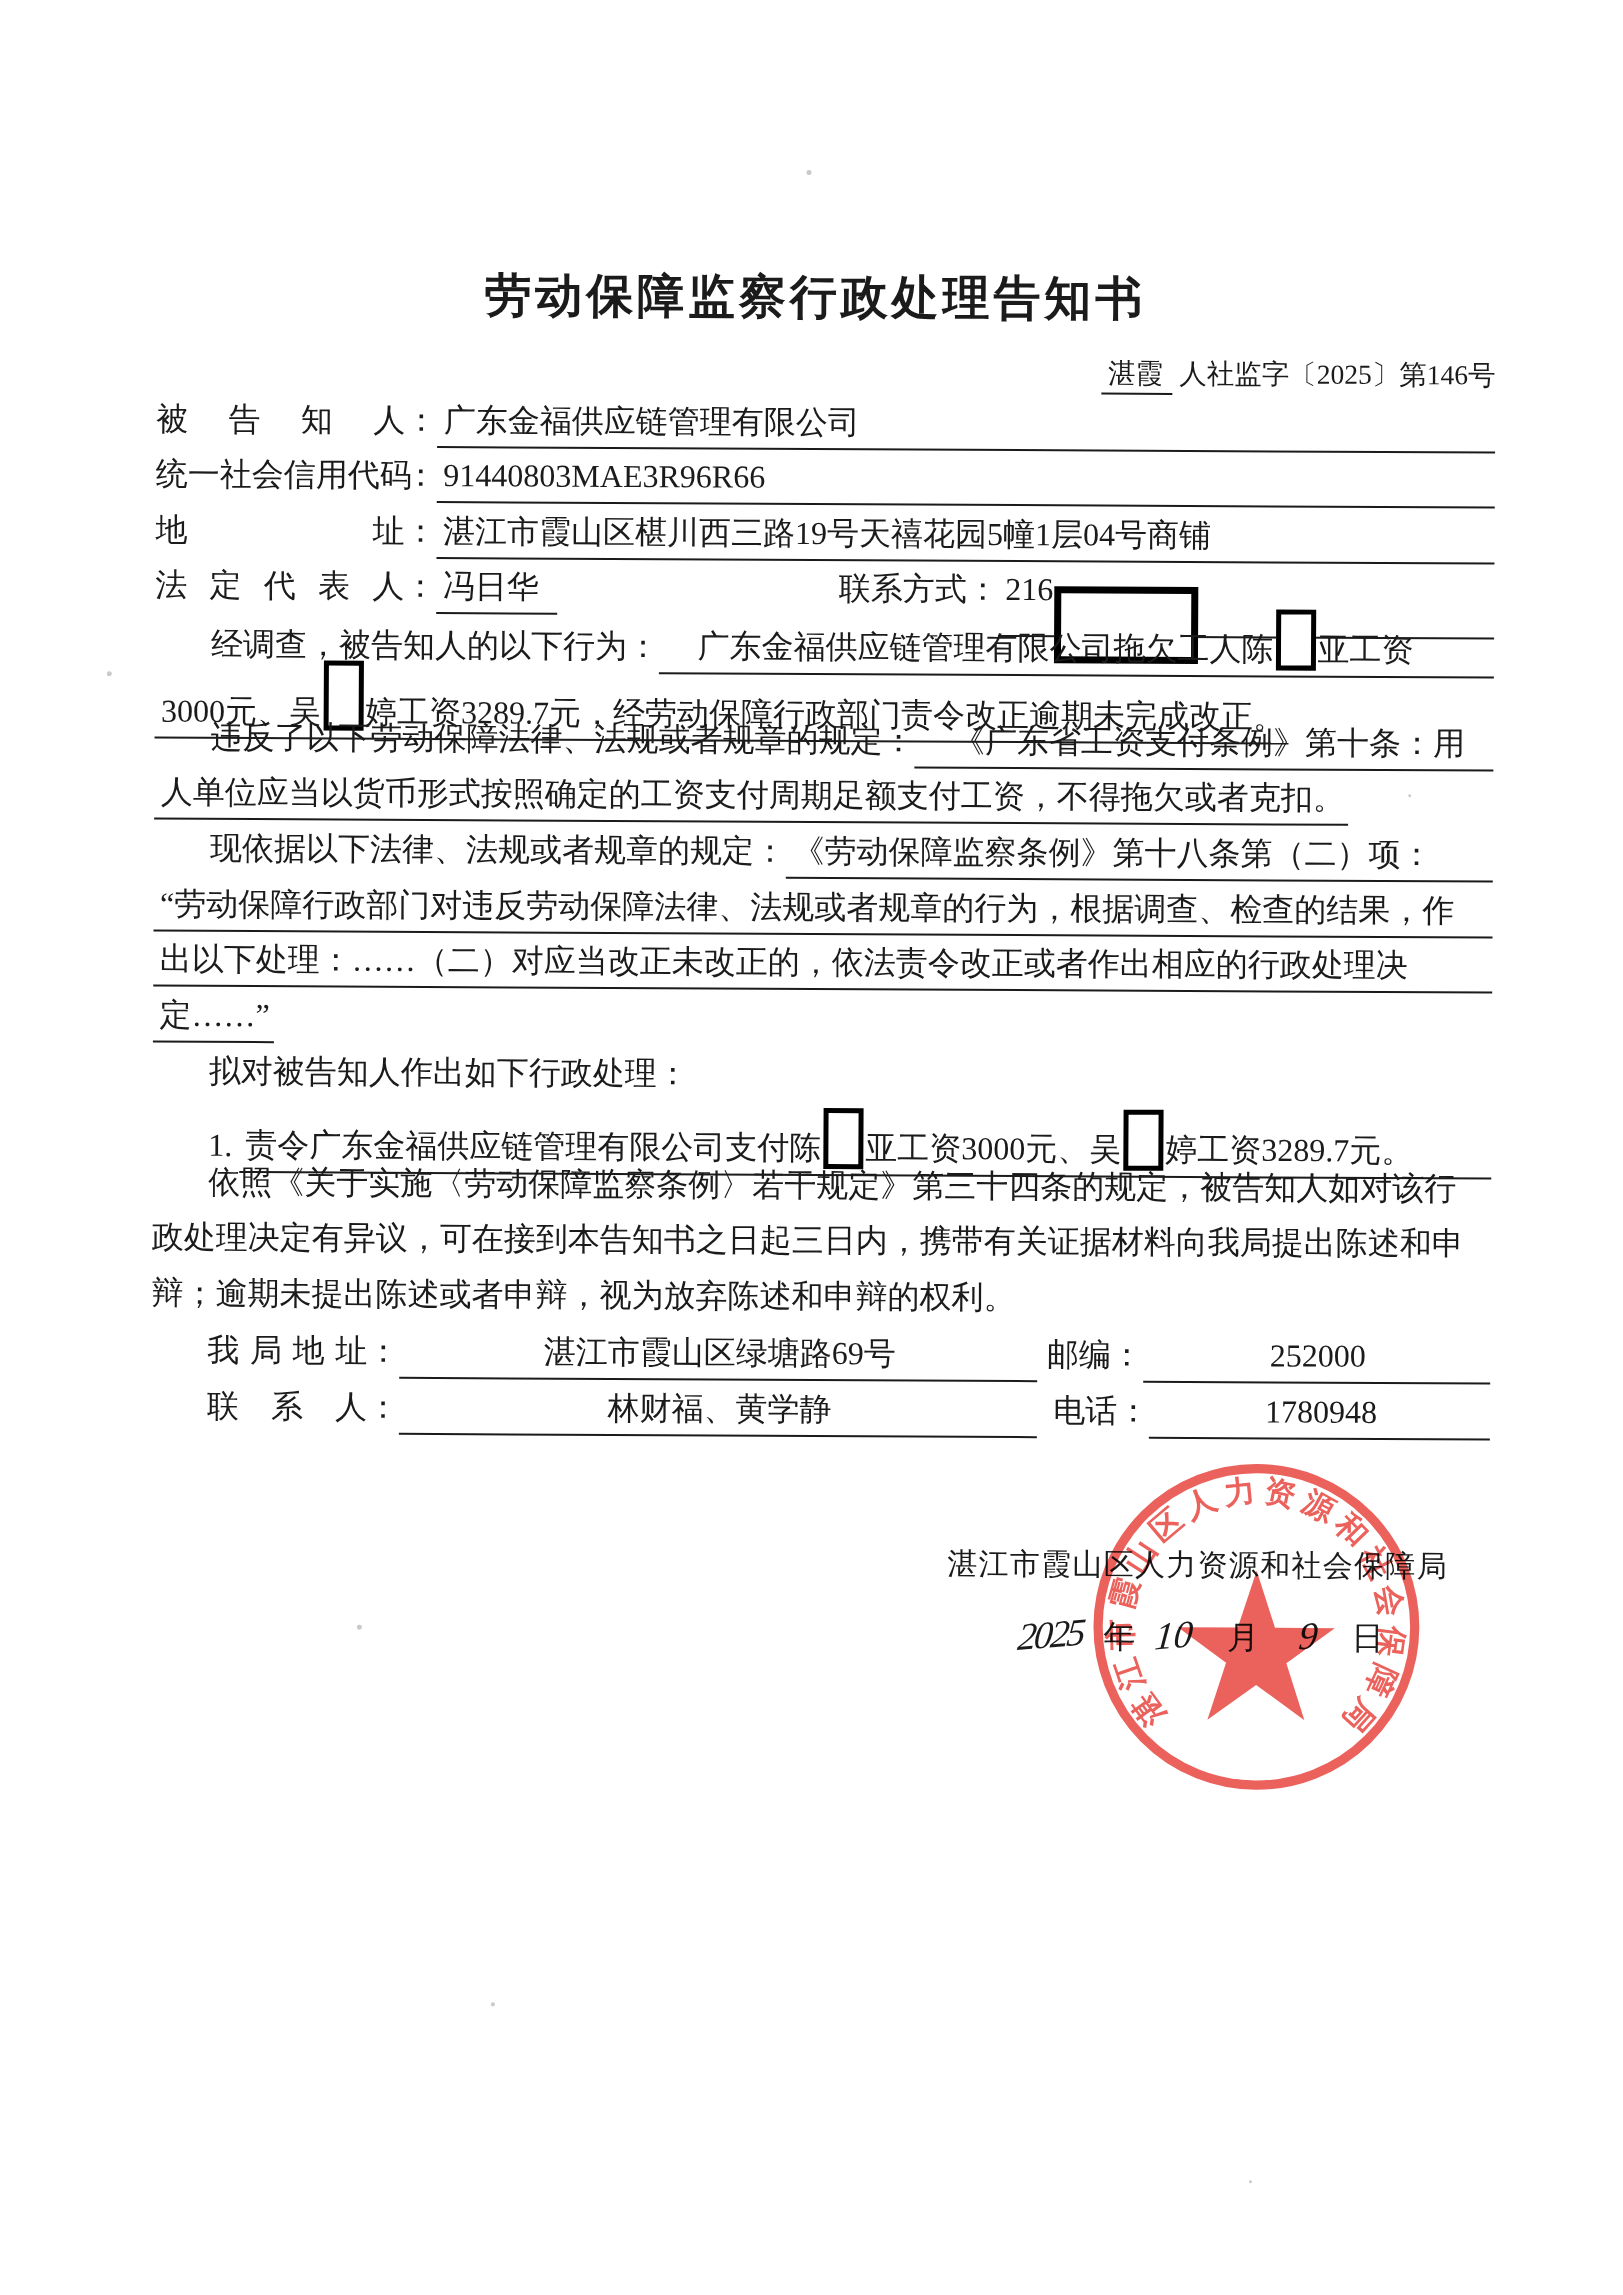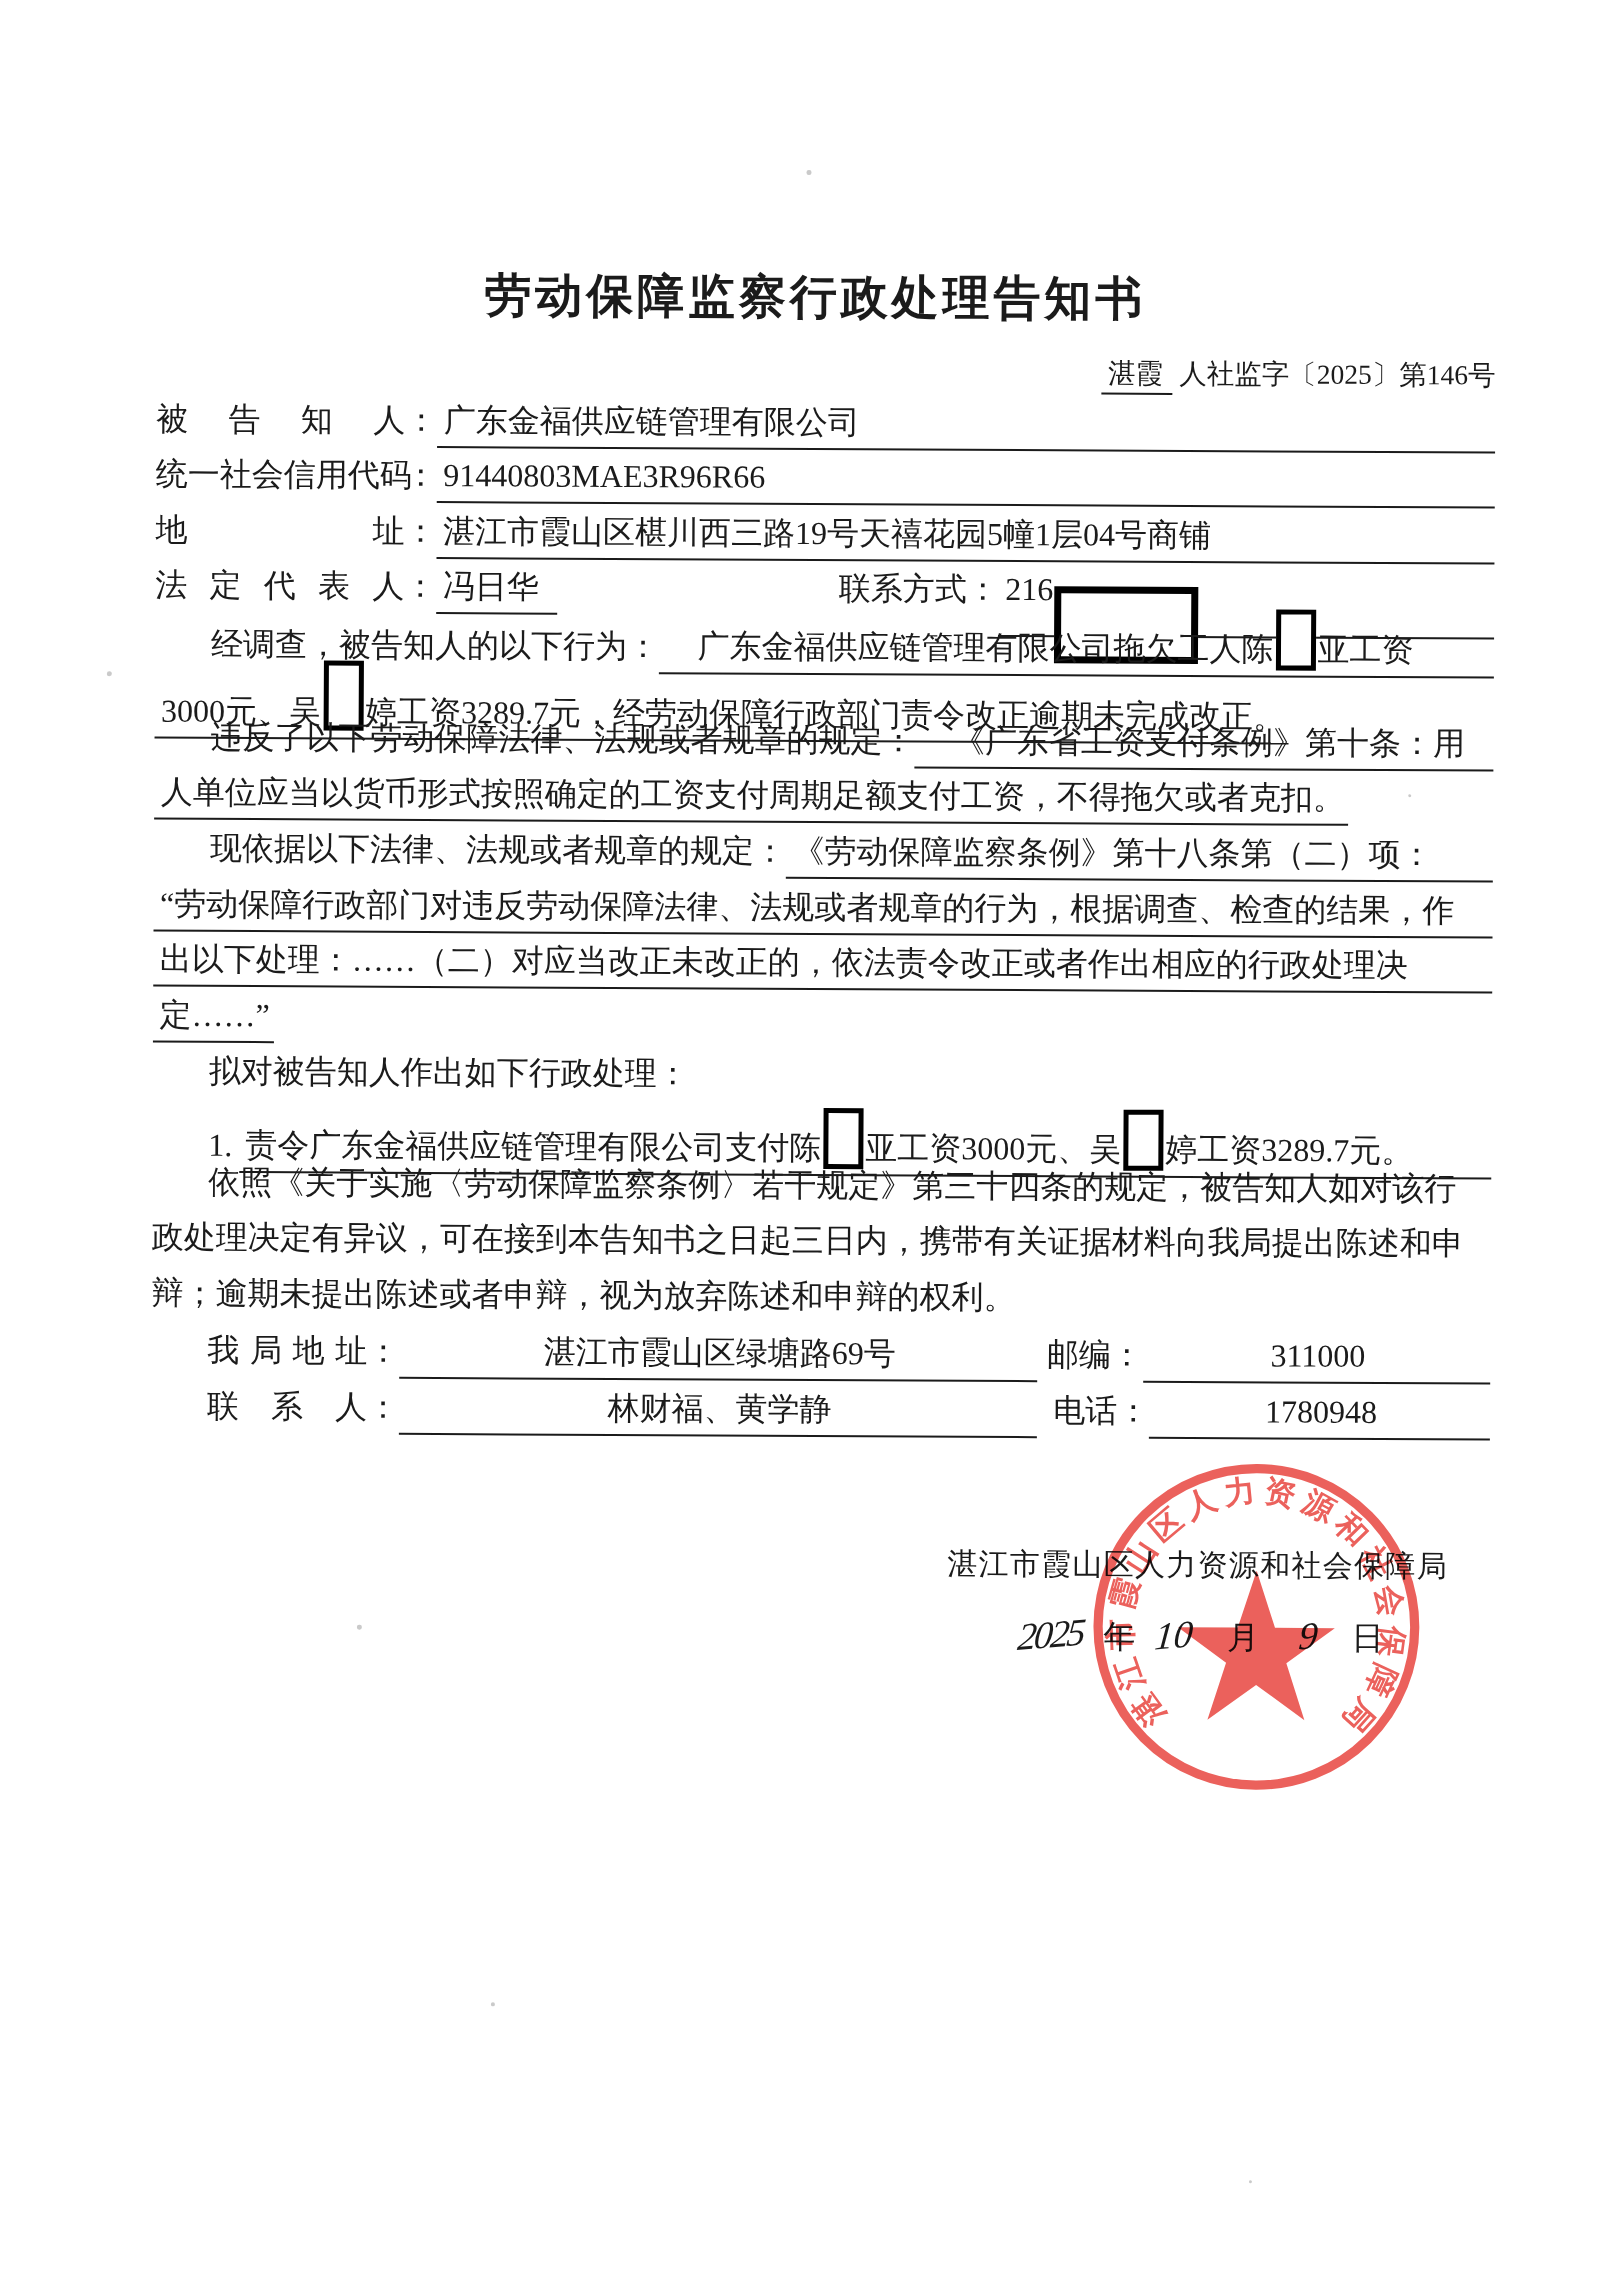--- a/index.html
+++ b/index.html
@@ -165,21 +165,21 @@
       <span>辩；逾期未提出陈述或者申辩，视为放弃陈述和申辩的权利。</span>
     </div>
 
     <div class="line" style="top:1332px">
       <span class="indent2"></span>
       <span class="spread w245">我局地址</span>
         <span>：</span>
       <span class="uline center" style="width:628px"><span>湛江市霞山区绿塘路69号</span></span>
       <span style="margin-left:9.2px">邮编</span>
         <span>：</span>
-      <span class="uline grow center"><span>311000</span></span>
+      <span class="uline grow center"><span>252000</span></span>
     </div>
     <div class="line" style="top:1388px">
       <span class="indent2"></span>
       <span class="spread w245">联系人</span>
         <span>：</span>
       <span class="uline center" style="width:628px"><span>林财福、黄学静</span></span>
       <span style="margin-left:16px">电话</span>
         <span>：</span>
       <span class="uline grow center"><span>1780948</span></span>
     </div>

